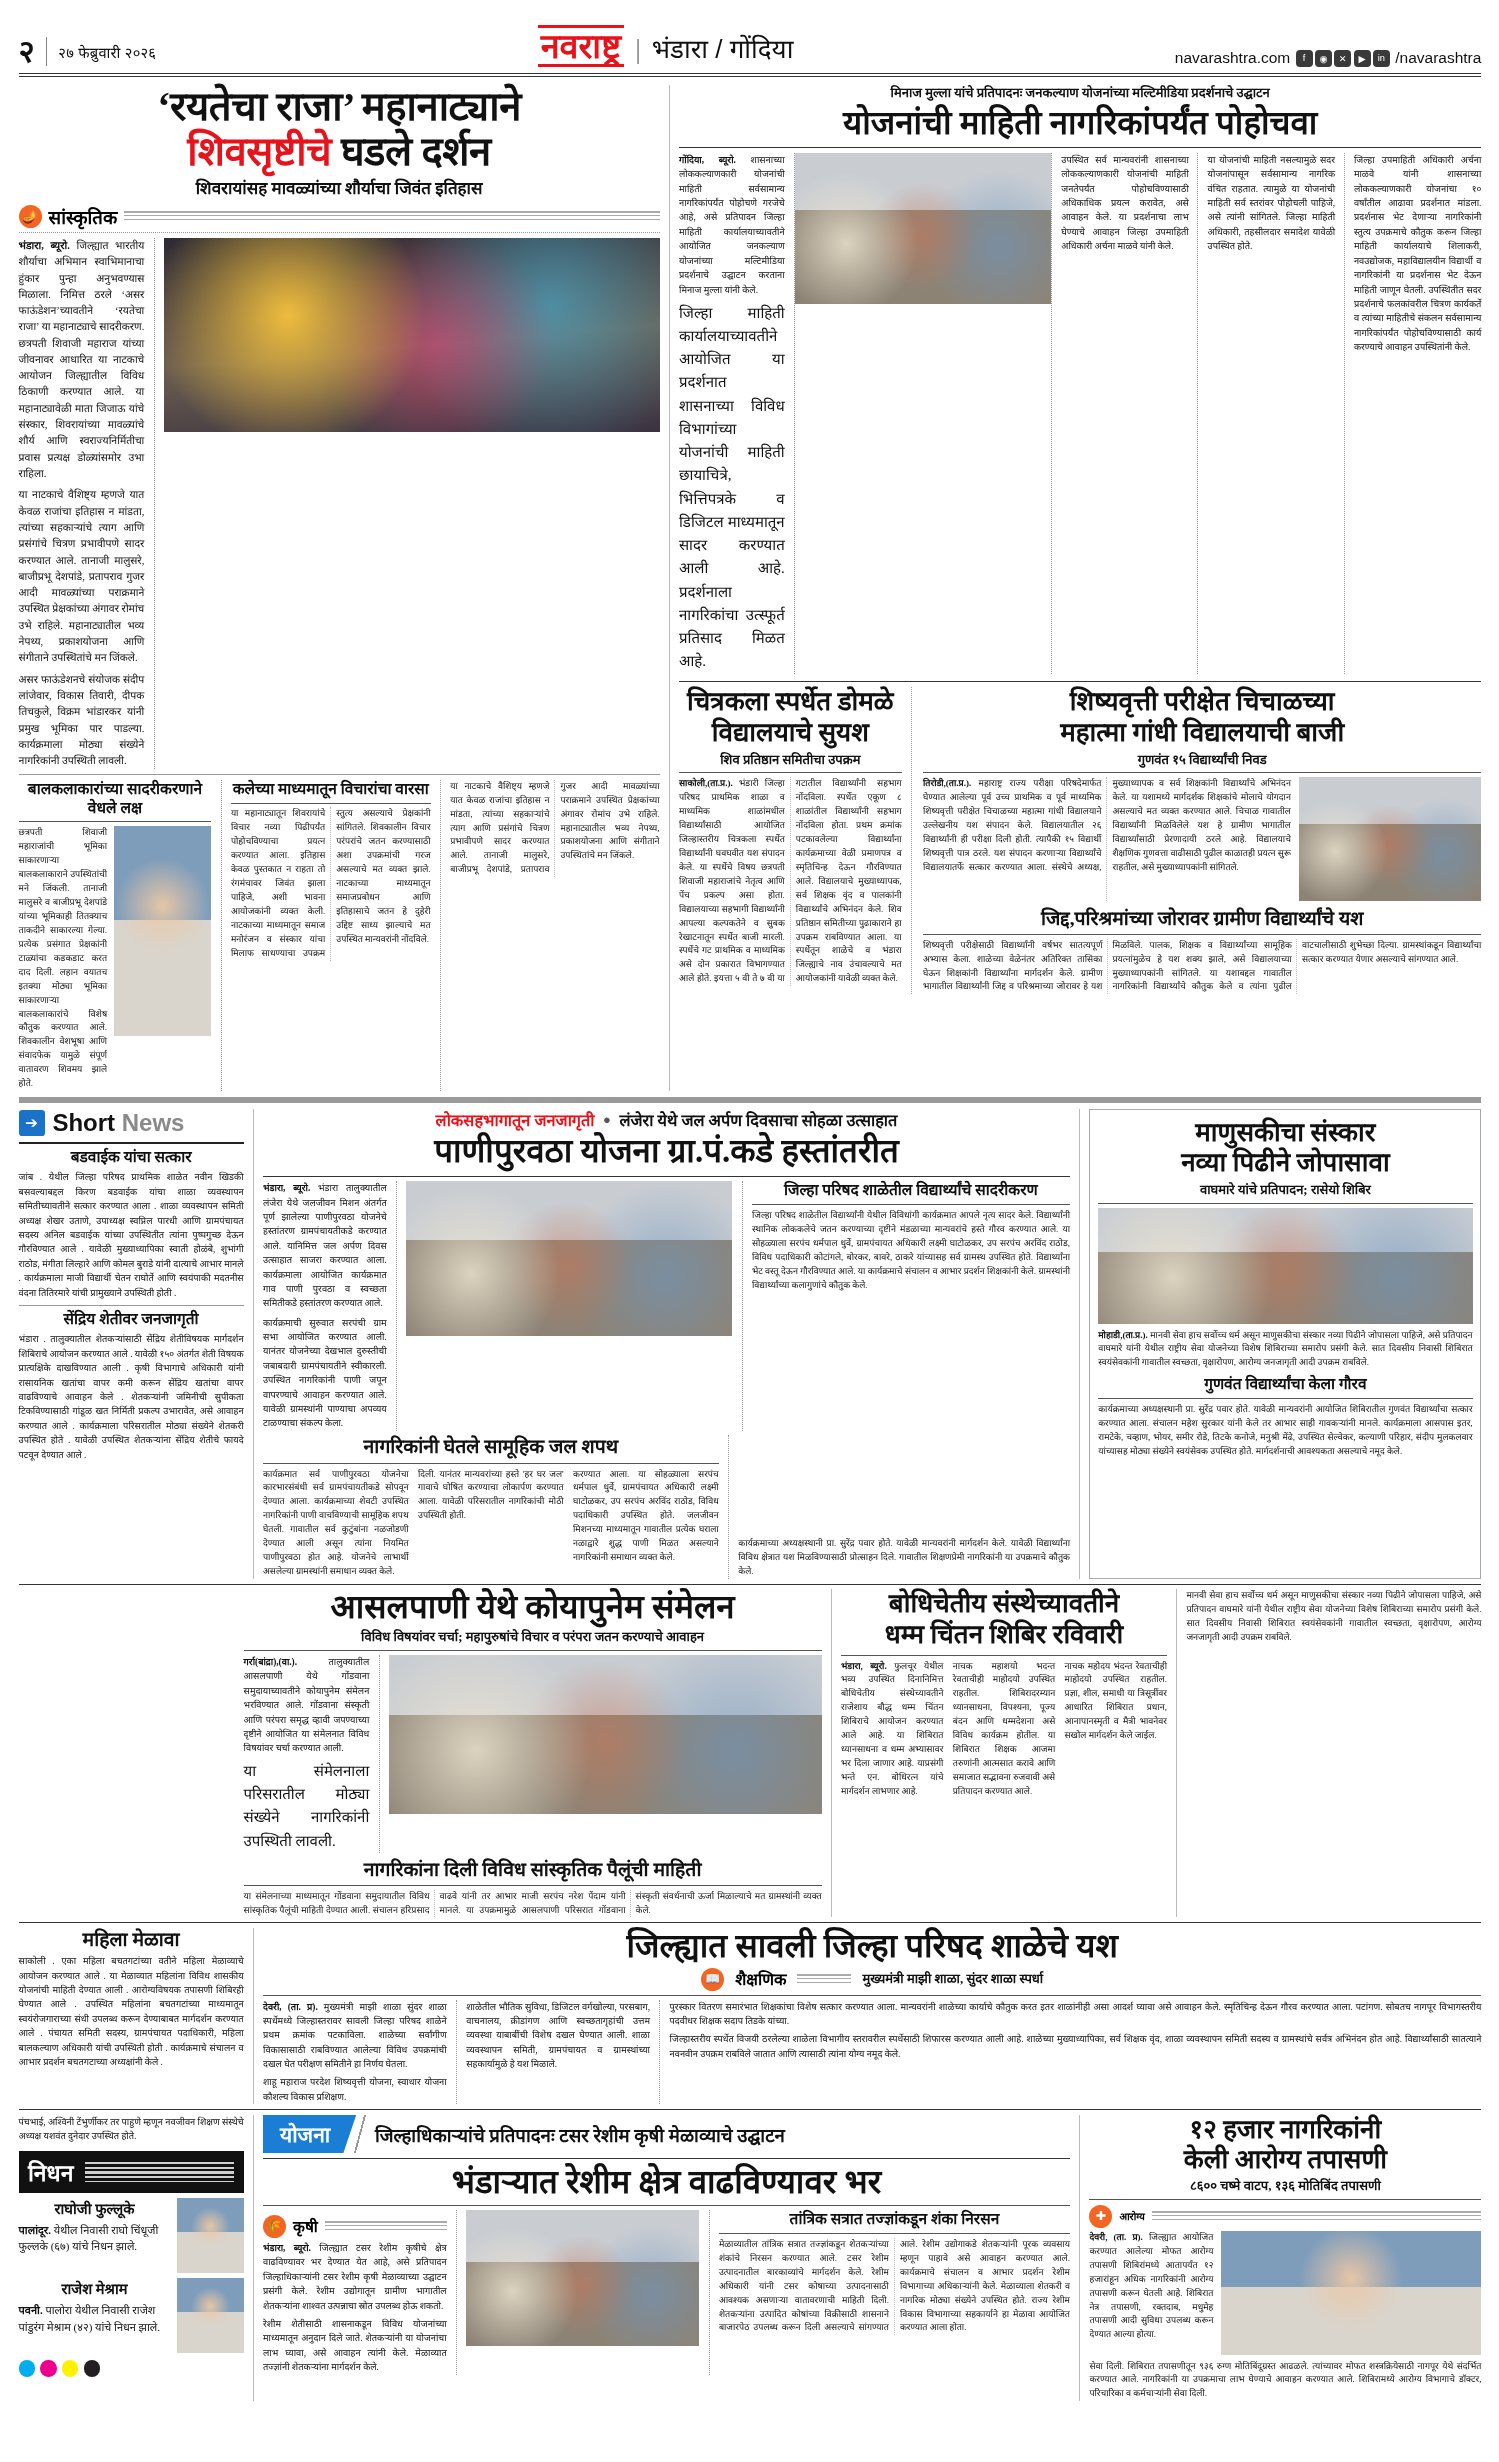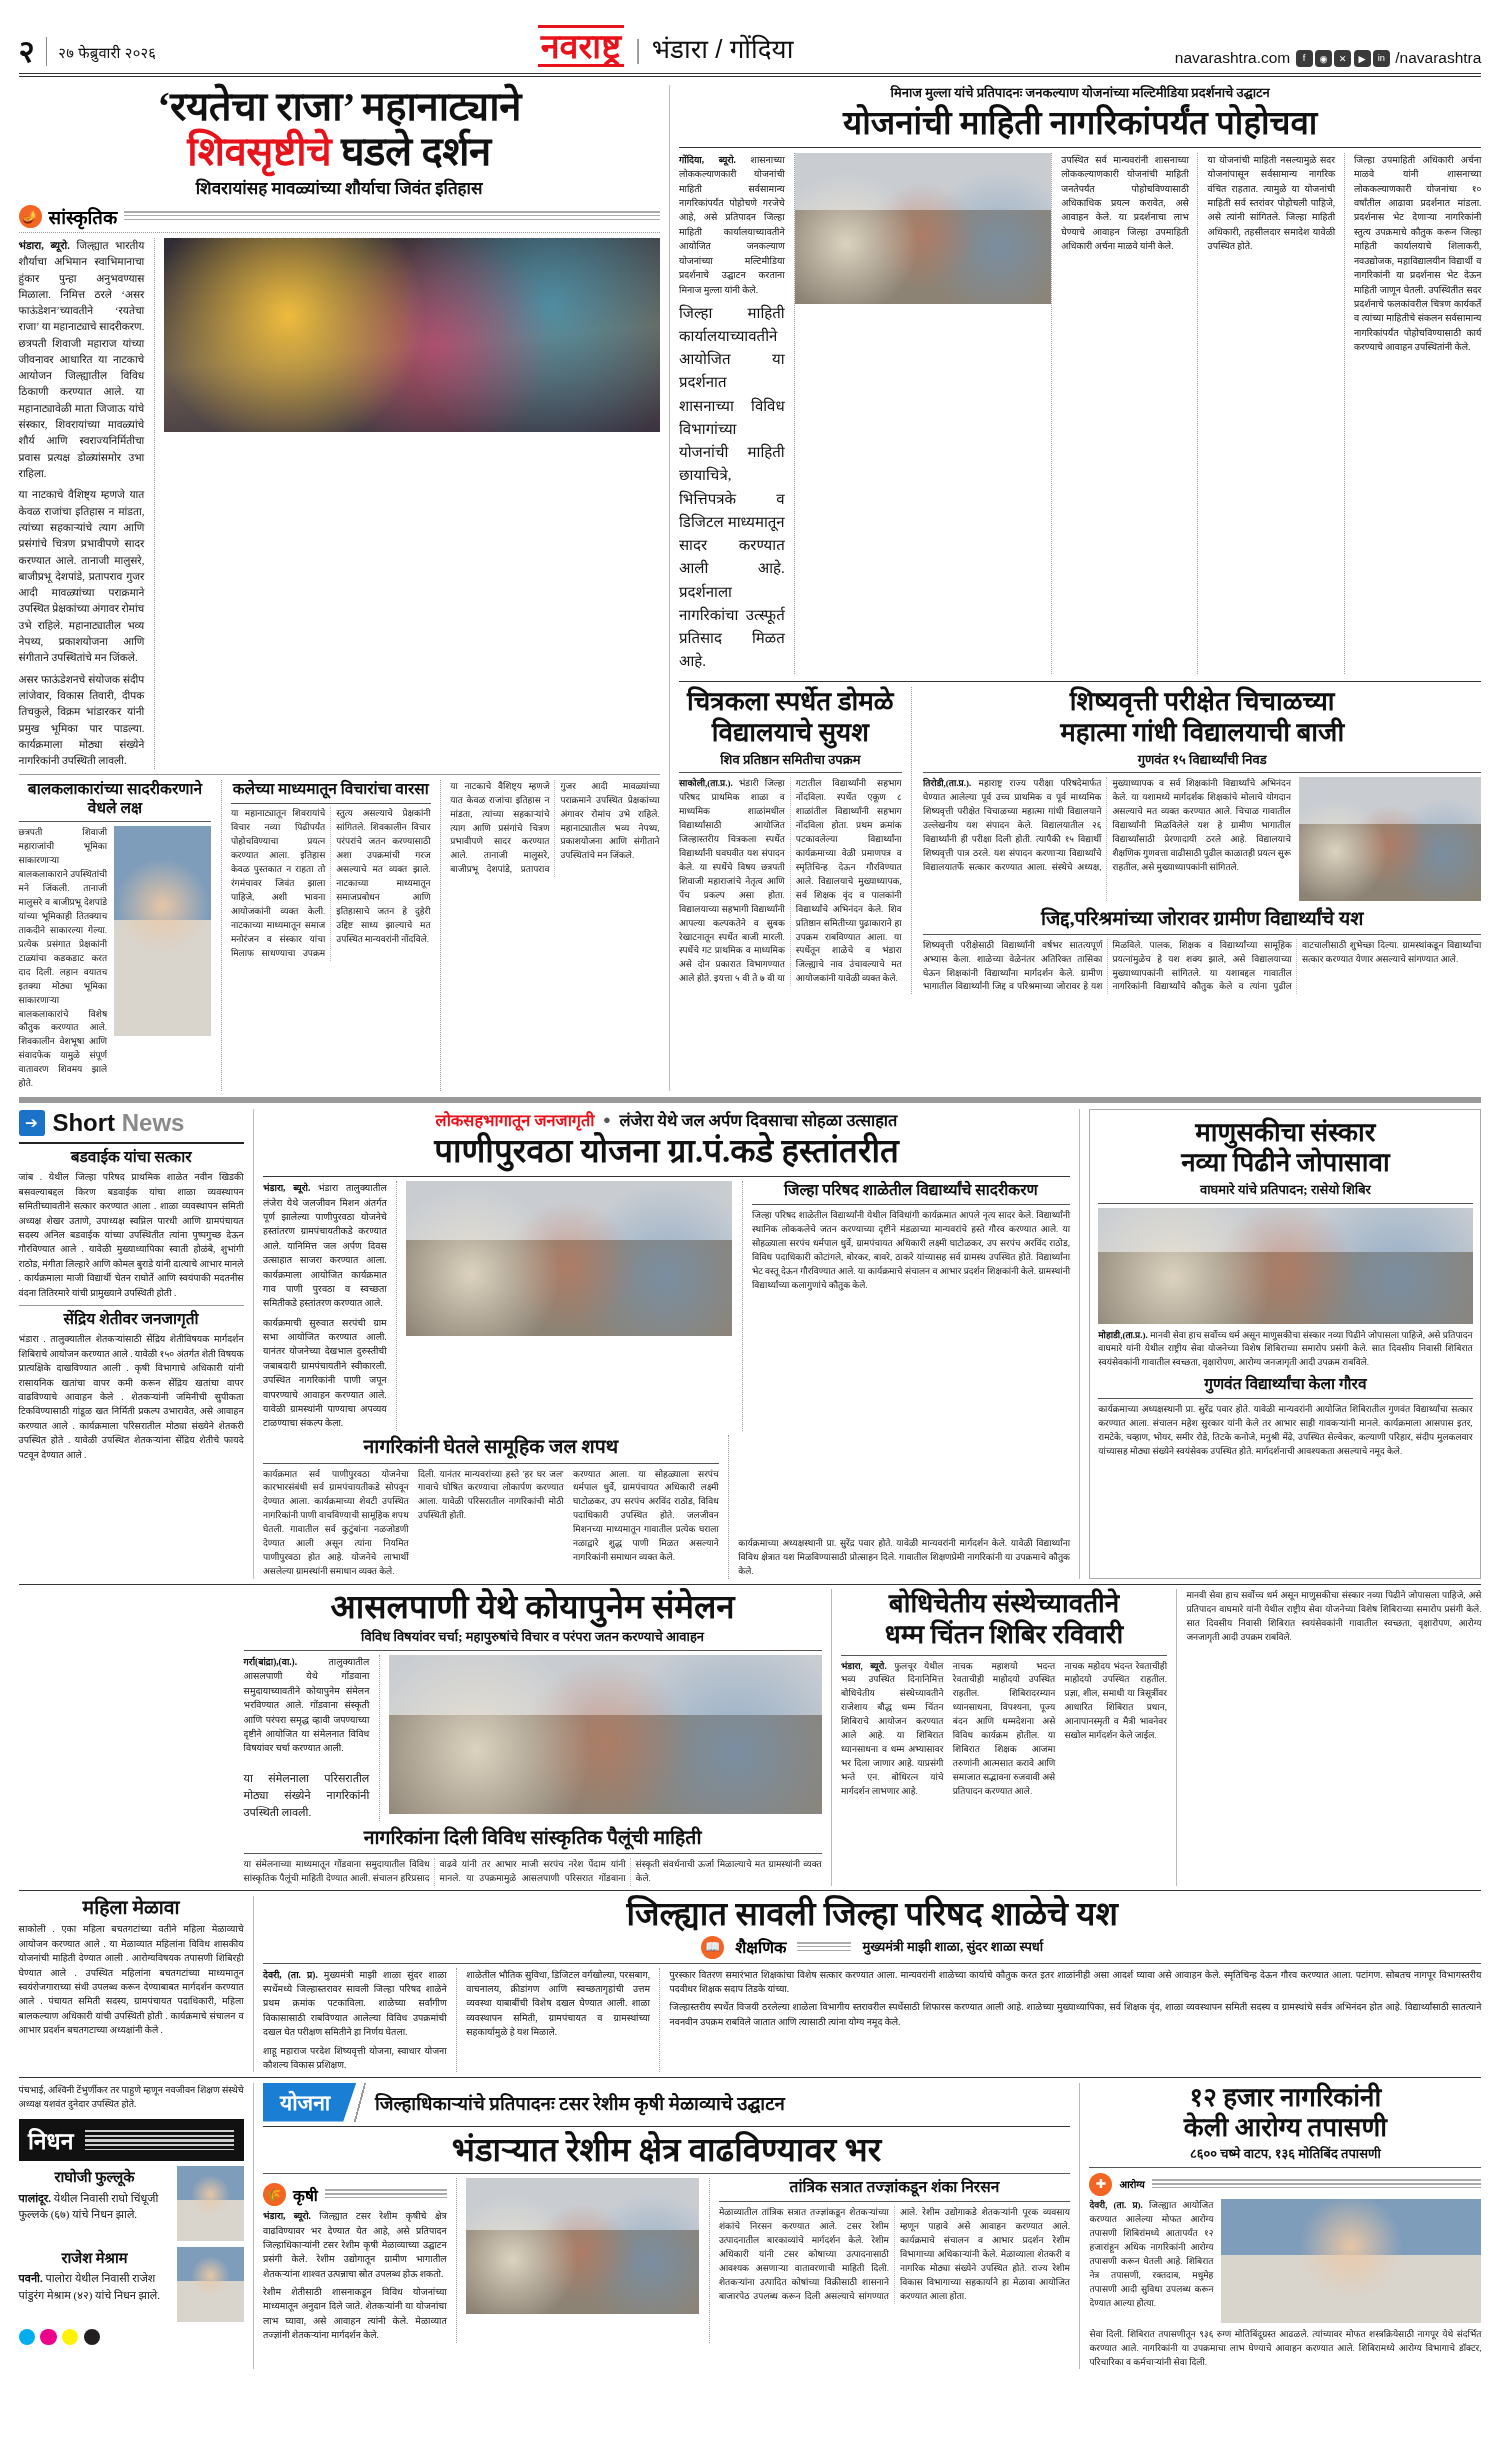--- a/index.html
+++ b/index.html
@@ -361,21 +361,21 @@
     <div style="flex:1;">
       <div class="cols">
 
         <div style="width:578px;">
           <div class="hl-lg ctr">आसलपाणी येथे कोयापुनेम संमेलन</div>
           <div class="kicker ctr" style="margin-top:2.3px;">विविध विषयांवर चर्चा; महापुरुषांचे विचार व परंपरा जतन करण्याचे आवाहन</div>
           <div class="mini-rule"></div>
           <div style="display:flex; gap:9.3px;">
             <div style="width:136px;" class="sideline-r">
               <div class="body" style="font-size:9.3px;"><span class="bold">गर्रा(बांद्रा),(वा.).</span> <span>तालुक्यातील आसलपाणी येथे गोंडवाना समुदायाच्यावतीने कोयापुनेम संमेलन भरविण्यात आले. गोंडवाना संस्कृती आणि परंपरा समृद्ध व्हावी जपण्याच्या दृष्टीने आयोजित या संमेलनात विविध विषयांवर चर्चा करण्यात आली.</span></div>
-              <div class="body" style="font-size:11px; margin-top:14px;">या संमेलनाला परिसरातील मोठ्या संख्येने नागरिकांनी उपस्थिती लावली.</div>
+              <div class="body" style="font-size:15px; margin-top:4px;">या संमेलनाला परिसरातील मोठ्या संख्येने नागरिकांनी उपस्थिती लावली.</div>
             </div>
             <div style="flex:1;">
               <div class="ph group" style="height:159px;"></div>
             </div>
           </div>
           <div class="hl-sm ctr" style="margin-top:4.7px;">नागरिकांना दिली विविध सांस्कृतिक पैलूंची माहिती</div>
           <div class="mini-rule"></div>
           <div class="body three" style="font-size:9px;">या संमेलनाच्या माध्यमातून गोंडवाना समुदायातील विविध सांस्कृतिक पैलूंची माहिती देण्यात आली. संचालन हरिप्रसाद वाढवे यांनी तर आभार माजी सरपंच नरेश पेंदाम यांनी मानले. या उपक्रमामुळे आसलपाणी परिसरात गोंडवाना संस्कृती संवर्धनाची ऊर्जा मिळाल्याचे मत ग्रामस्थांनी व्यक्त केले.</div>
         </div>
 

